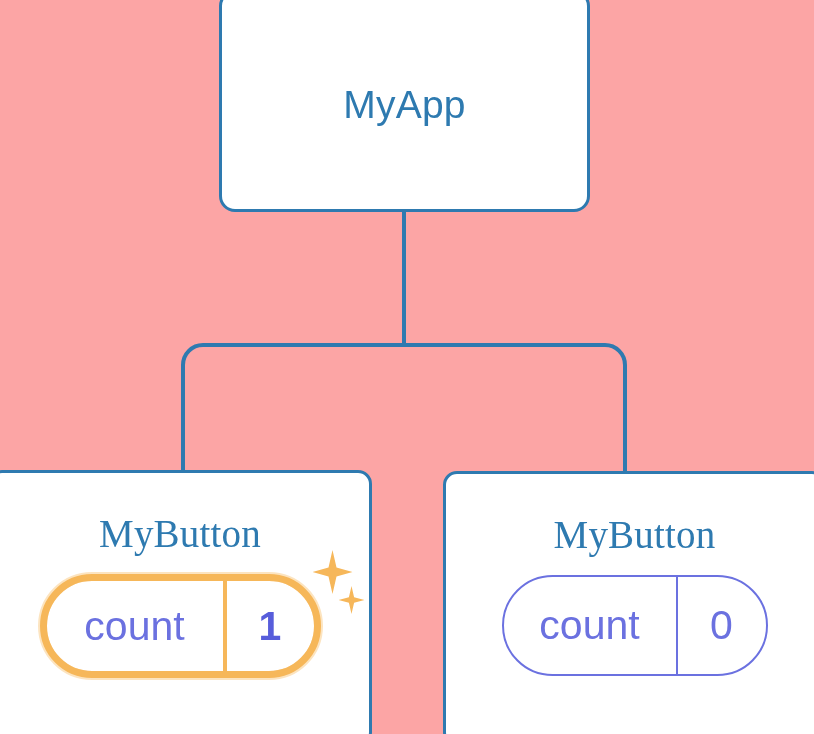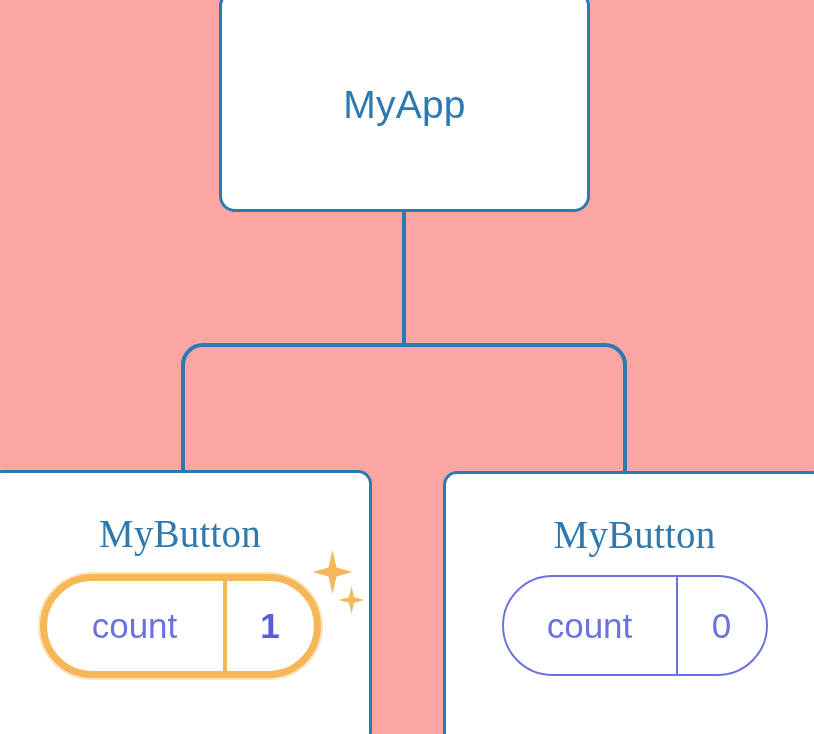--- a/index.html
+++ b/index.html
@@ -91,21 +91,21 @@
     align-items: stretch;
     box-sizing: border-box;
     border-radius: 999px;
     background: #ffffff;
   }
   .pill-key, .pill-val {
     display: flex;
     align-items: center;
     justify-content: center;
     white-space: nowrap;
-    font-size: 35px;
+    font-size: 41px;
     color: #6b71e0;
     font-weight: 400;
   }
 
   
   .pill.plain {
     width: 266px;
     height: 101px;
     border: 2px solid #6b71e0;
   }

